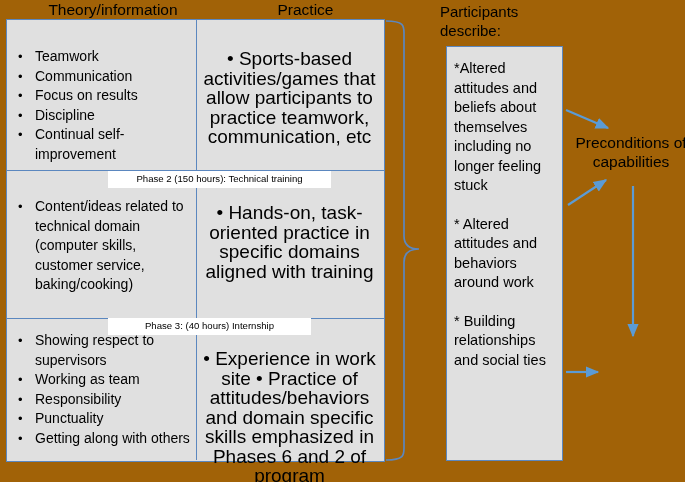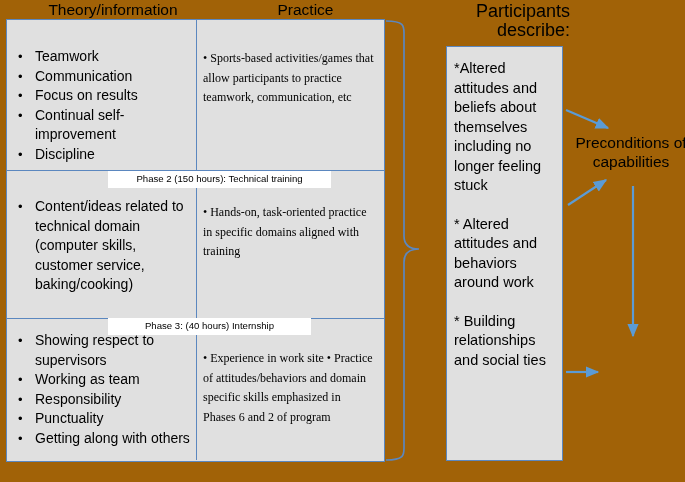--- a/index.html
+++ b/index.html
@@ -99,23 +99,23 @@
   ul.bullets > li:before {
     content: "\2022";
     position: absolute;
     left: 7px;
     top: 0;
     font-size: 13px;
   }
 
   
   .practice-text {
-    font-size: 12px;
+    font-size: 19px;
     line-height: 19.5px;
-    font-family: Liberation Serif, serif;
+    text-align: center;
   }
 
   
   .phase-chip {
     position: absolute;
     background: #ffffff;
     font-size: 9.6px;
     line-height: 12.5px;
     text-align: center;
     padding: 2px 4px;
@@ -125,23 +125,23 @@
   #phase1 { left: 98px; top: 24px;  width: 234px; }
   #phase2 { left: 108px; top: 171px; width: 223px; }
   #phase3 { left: 108px; top: 318px; width: 203px; }
 
   
   #participants-title {
     position: absolute;
     left: 440px;
     top: 2px;
     width: 130px;
-    font-size: 18px;
+    font-size: 15px;
     line-height: 19px;
-    text-align: right;
+    text-align: left;
   }
   #participants-box {
     position: absolute;
     left: 446px;
     top: 46px;
     width: 117px;
     height: 415px;
     border: 1.4px solid #5b87bf;
     background: #e0e0e0;
     box-sizing: border-box;
@@ -173,22 +173,22 @@
 
   <div id="matrix">
 
     <div class="mrow" id="mrow1">
       <div class="mdiv"></div>
       <div class="cell-left" style="top:27px;">
         <ul class="bullets">
           <li>Teamwork</li>
           <li>Communication</li>
           <li>Focus on results</li>
+          <li>Discipline</li>
           <li>Continual self-improvement</li>
-          <li>Discipline</li>
         </ul>
       </div>
       <div class="cell-right" style="top:29px;">
         <div class="practice-text">•   Sports-based activities/games that allow participants to practice teamwork, communication, etc</div>
       </div>
     </div>
 
     <div class="mrow" id="mrow2">
       <div class="mdiv"></div>
       <div class="cell-left" style="top:26px;">

